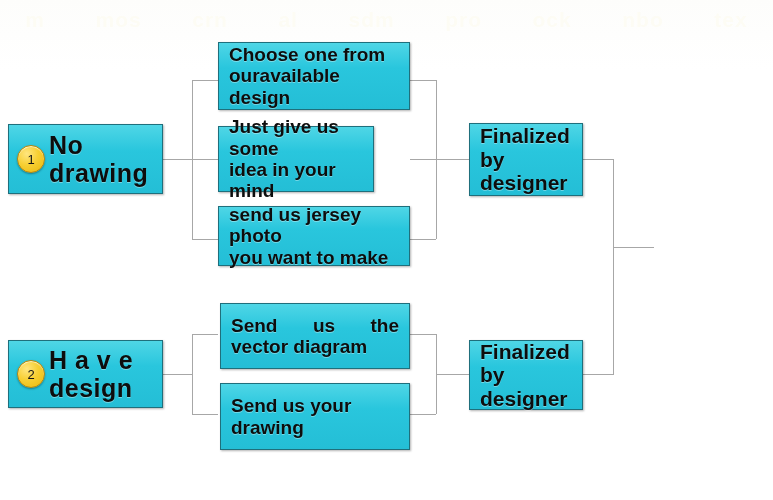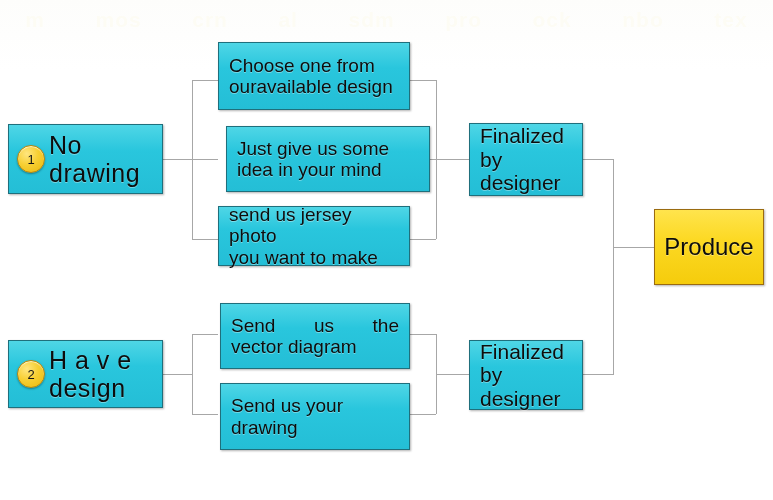--- a/index.html
+++ b/index.html
@@ -61,20 +61,21 @@
     background: linear-gradient(180deg, #4fd6e6 0%, #29c6dd 38%, #24bed6 100%);
     box-shadow: 1px 1px 2px rgba(0,0,0,0.30);
     color: #111111;
   }
   .node .txt {
     display: block;
     width: 100%;
     line-height: 1.12;
     color: #0d0d0d;
     text-shadow: 0 1px 0 rgba(255,255,255,0.35);
+    font-weight: bold;
   }
 
   
   .node.root {
     padding-left: 8px;
     padding-right: 6px;
   }
   .node.root .badge {
     flex: 0 0 auto;
     width: 26px;
@@ -166,21 +167,21 @@
     <div class="txt">No drawing</div>
   </div>
 
   <div class="node mid pad" style="left:218px; top:42px; width:192px; height:68px;">
     <div class="txt">
       <div>Choose one from</div>
       <div>ouravailable design</div>
     </div>
   </div>
 
-  <div class="node mid pad" style="left:218px; top:126px; width:204px; height:66px;margin-left:8px;">
+  <div class="node mid pad" style="left:218px; top:126px; width:156px; height:66px;">
     <div class="txt">
       <div>Just give us some</div>
       <div>idea in your mind</div>
     </div>
   </div>
 
   <div class="node mid pad" style="left:218px; top:206px; width:192px; height:60px;">
     <div class="txt">
       <div>send us jersey photo</div>
       <div>you want to make</div>
@@ -220,17 +221,14 @@
     </div>
   </div>
 
   <div class="node final pad" style="left:469px; top:340px; width:114px; height:70px;">
     <div class="txt">
       <div>Finalized by</div>
       <div>designer</div>
     </div>
   </div>
 
-  <div class="node produce" style="left:654px; top:209px; width:110px; height:76px;">
-    <div class="txt">Produce</div>
-  </div>
 
 </div>
 
 </body></html>

